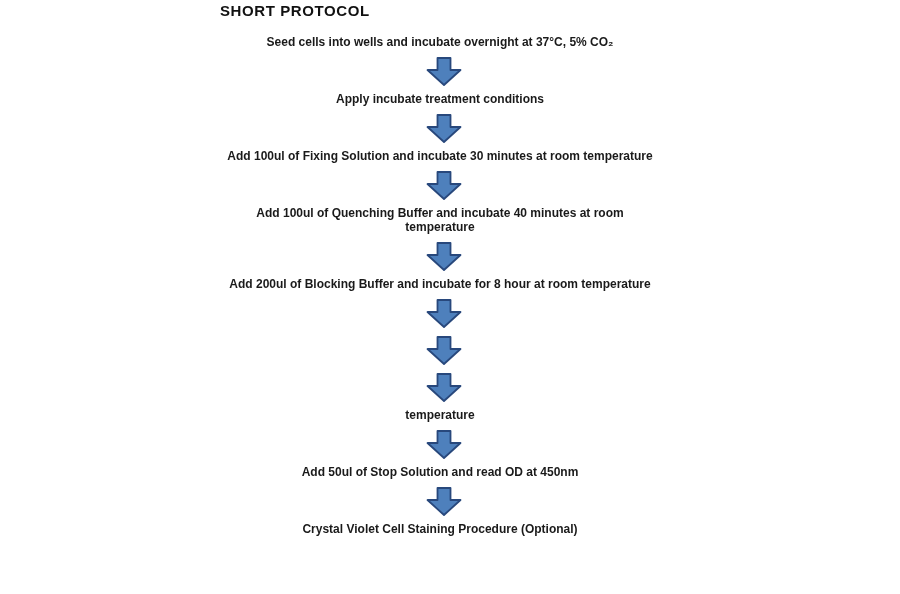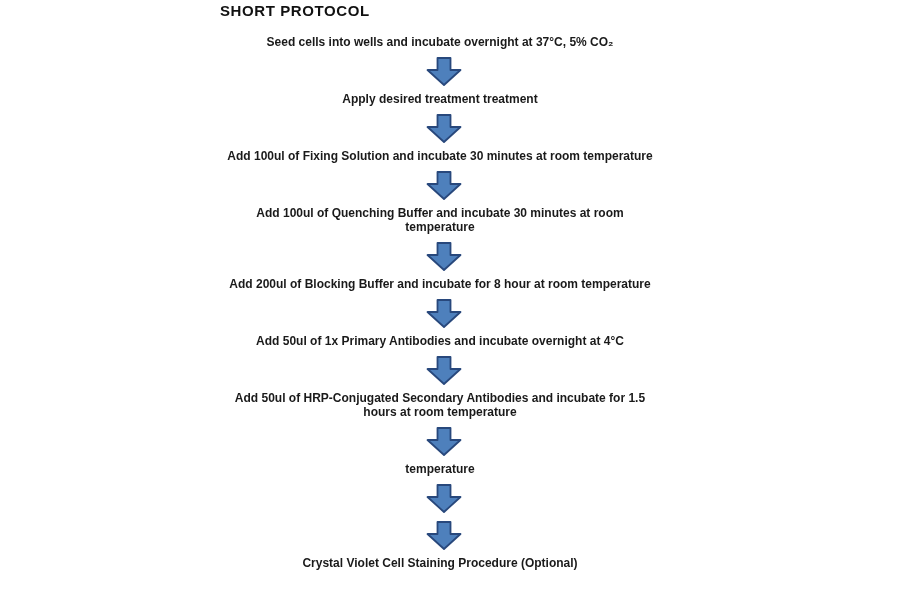--- a/index.html
+++ b/index.html
@@ -65,77 +65,73 @@
   <div class="flow">
       <div class="step">
         <div class="step-line">Seed cells into wells and incubate overnight at 37°C, 5% CO₂</div>
       </div>
       <div class="arrow">
         <svg viewBox="0 0 36 29" xmlns="http://www.w3.org/2000/svg">
           <polygon points="11.5,1 24.5,1 24.5,13 34.5,13 18,28 1.5,13 11.5,13" fill="#4e80bc" stroke="#28487c" stroke-width="1.8" stroke-linejoin="round"></polygon>
         </svg>
       </div>
       <div class="step">
-        <div class="step-line">Apply desired treatment treatment</div>
+        <div class="step-line">Apply incubate treatment conditions</div>
       </div>
       <div class="arrow">
         <svg viewBox="0 0 36 29" xmlns="http://www.w3.org/2000/svg">
           <polygon points="11.5,1 24.5,1 24.5,13 34.5,13 18,28 1.5,13 11.5,13" fill="#4e80bc" stroke="#28487c" stroke-width="1.8" stroke-linejoin="round"></polygon>
         </svg>
       </div>
       <div class="step">
         <div class="step-line">Add 100ul of Fixing Solution and incubate 30 minutes at room temperature</div>
       </div>
       <div class="arrow">
         <svg viewBox="0 0 36 29" xmlns="http://www.w3.org/2000/svg">
           <polygon points="11.5,1 24.5,1 24.5,13 34.5,13 18,28 1.5,13 11.5,13" fill="#4e80bc" stroke="#28487c" stroke-width="1.8" stroke-linejoin="round"></polygon>
         </svg>
       </div>
       <div class="step">
-        <div class="step-line">Add 100ul of Quenching Buffer and incubate 30 minutes at room</div>
+        <div class="step-line">Add 100ul of Quenching Buffer and incubate 40 minutes at room</div>
         <div class="step-line">temperature</div>
       </div>
       <div class="arrow">
         <svg viewBox="0 0 36 29" xmlns="http://www.w3.org/2000/svg">
           <polygon points="11.5,1 24.5,1 24.5,13 34.5,13 18,28 1.5,13 11.5,13" fill="#4e80bc" stroke="#28487c" stroke-width="1.8" stroke-linejoin="round"></polygon>
         </svg>
       </div>
       <div class="step">
         <div class="step-line">Add 200ul of Blocking Buffer and incubate for 8 hour at room temperature</div>
       </div>
       <div class="arrow">
         <svg viewBox="0 0 36 29" xmlns="http://www.w3.org/2000/svg">
           <polygon points="11.5,1 24.5,1 24.5,13 34.5,13 18,28 1.5,13 11.5,13" fill="#4e80bc" stroke="#28487c" stroke-width="1.8" stroke-linejoin="round"></polygon>
         </svg>
       </div>
-      <div class="step">
-        <div class="step-line">Add 50ul of 1x Primary Antibodies and incubate overnight at 4°C</div>
-      </div>
       <div class="arrow">
         <svg viewBox="0 0 36 29" xmlns="http://www.w3.org/2000/svg">
           <polygon points="11.5,1 24.5,1 24.5,13 34.5,13 18,28 1.5,13 11.5,13" fill="#4e80bc" stroke="#28487c" stroke-width="1.8" stroke-linejoin="round"></polygon>
         </svg>
-      </div>
-      <div class="step">
-        <div class="step-line">Add 50ul of HRP-Conjugated Secondary Antibodies and incubate for 1.5</div>
-        <div class="step-line">hours at room temperature</div>
       </div>
       <div class="arrow">
         <svg viewBox="0 0 36 29" xmlns="http://www.w3.org/2000/svg">
           <polygon points="11.5,1 24.5,1 24.5,13 34.5,13 18,28 1.5,13 11.5,13" fill="#4e80bc" stroke="#28487c" stroke-width="1.8" stroke-linejoin="round"></polygon>
         </svg>
       </div>
       <div class="step">
         <div class="step-line">temperature</div>
       </div>
       <div class="arrow">
         <svg viewBox="0 0 36 29" xmlns="http://www.w3.org/2000/svg">
           <polygon points="11.5,1 24.5,1 24.5,13 34.5,13 18,28 1.5,13 11.5,13" fill="#4e80bc" stroke="#28487c" stroke-width="1.8" stroke-linejoin="round"></polygon>
         </svg>
       </div>
+      <div class="step">
+        <div class="step-line">Add 50ul of Stop Solution and read OD at 450nm</div>
+      </div>
       <div class="arrow">
         <svg viewBox="0 0 36 29" xmlns="http://www.w3.org/2000/svg">
           <polygon points="11.5,1 24.5,1 24.5,13 34.5,13 18,28 1.5,13 11.5,13" fill="#4e80bc" stroke="#28487c" stroke-width="1.8" stroke-linejoin="round"></polygon>
         </svg>
       </div>
       <div class="step">
         <div class="step-line">Crystal Violet Cell Staining Procedure (Optional)</div>
       </div>
     </div>
 </div>

